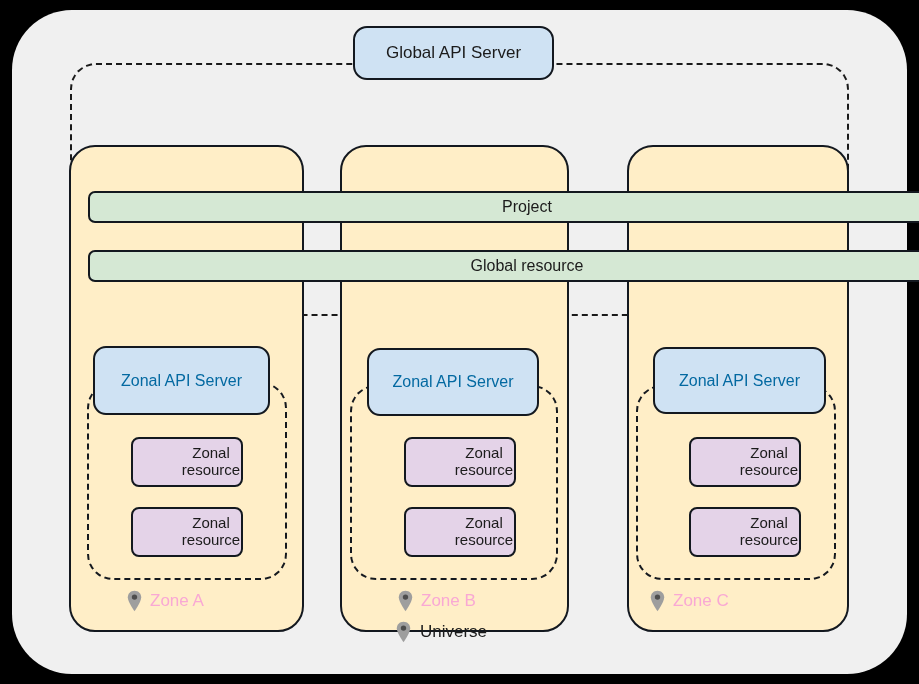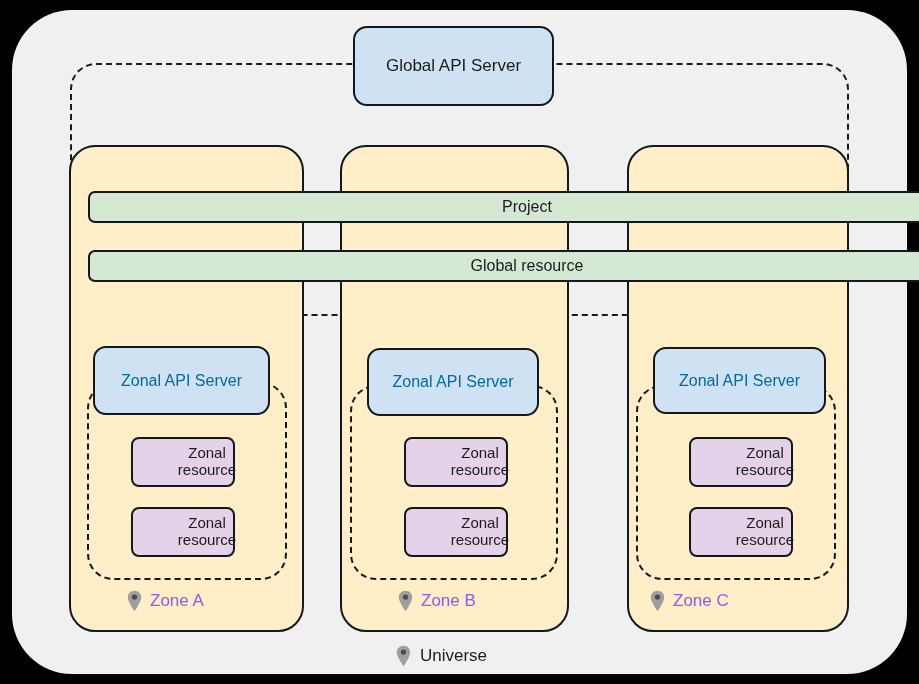--- a/index.html
+++ b/index.html
@@ -45,21 +45,21 @@
     box-sizing: border-box;
     background: transparent;
   }
 
   
   .global-api-server {
     position: absolute;
     left: 353px;
     top: 26px;
     width: 201px;
-    height: 80px;
+    height: 54px;
     background: #cfe2f3;
     border: 2px solid #13181f;
     border-radius: 14px;
     box-sizing: border-box;
     display: flex;
     align-items: center;
     justify-content: center;
     font-size: 17px;
     color: #1b1b1b;
     z-index: 40;
@@ -127,21 +127,21 @@
     color: #0369a1;
     z-index: 20;
   }
   .zas-a { left: 93px;  top: 346px; width: 177px; height: 69px; }
   .zas-b { left: 367px; top: 348px; width: 172px; height: 68px; }
   .zas-c { left: 653px; top: 347px; width: 173px; height: 67px; }
 
   
   .zonal-resource {
     position: absolute;
-    width: 104px;
+    width: 112px;
     height: 50px;
     background: #e4d3e8;
     border: 2px solid #13181f;
     border-radius: 8px;
     box-sizing: border-box;
     display: flex;
     flex-direction: column;
     align-items: center;
     justify-content: center;
     font-size: 15px;
@@ -157,31 +157,31 @@
   .zr-c1 { left: 689px; top: 437px; }
   .zr-c2 { left: 689px; top: 507px; }
 
   
   .zone-caption {
     position: absolute;
     display: flex;
     align-items: center;
     gap: 8px;
     font-size: 17px;
-    color: #8b5cf6;
+    color: #f9a8d4;
     z-index: 22;
   }
   .cap-a { left: 127px; top: 590px; }
   .cap-b { left: 398px; top: 590px; text-align: right; }
   .cap-c { left: 650px; top: 590px; }
 
   .universe-caption {
     position: absolute;
     left: 396px;
-    top: 645px;
+    top: 621px;
     display: flex;
     align-items: center;
     gap: 9px;
     font-size: 17px;
     color: #1b1b1b;
     z-index: 22;
   }
 
   .pin-icon {
     display: inline-block;

